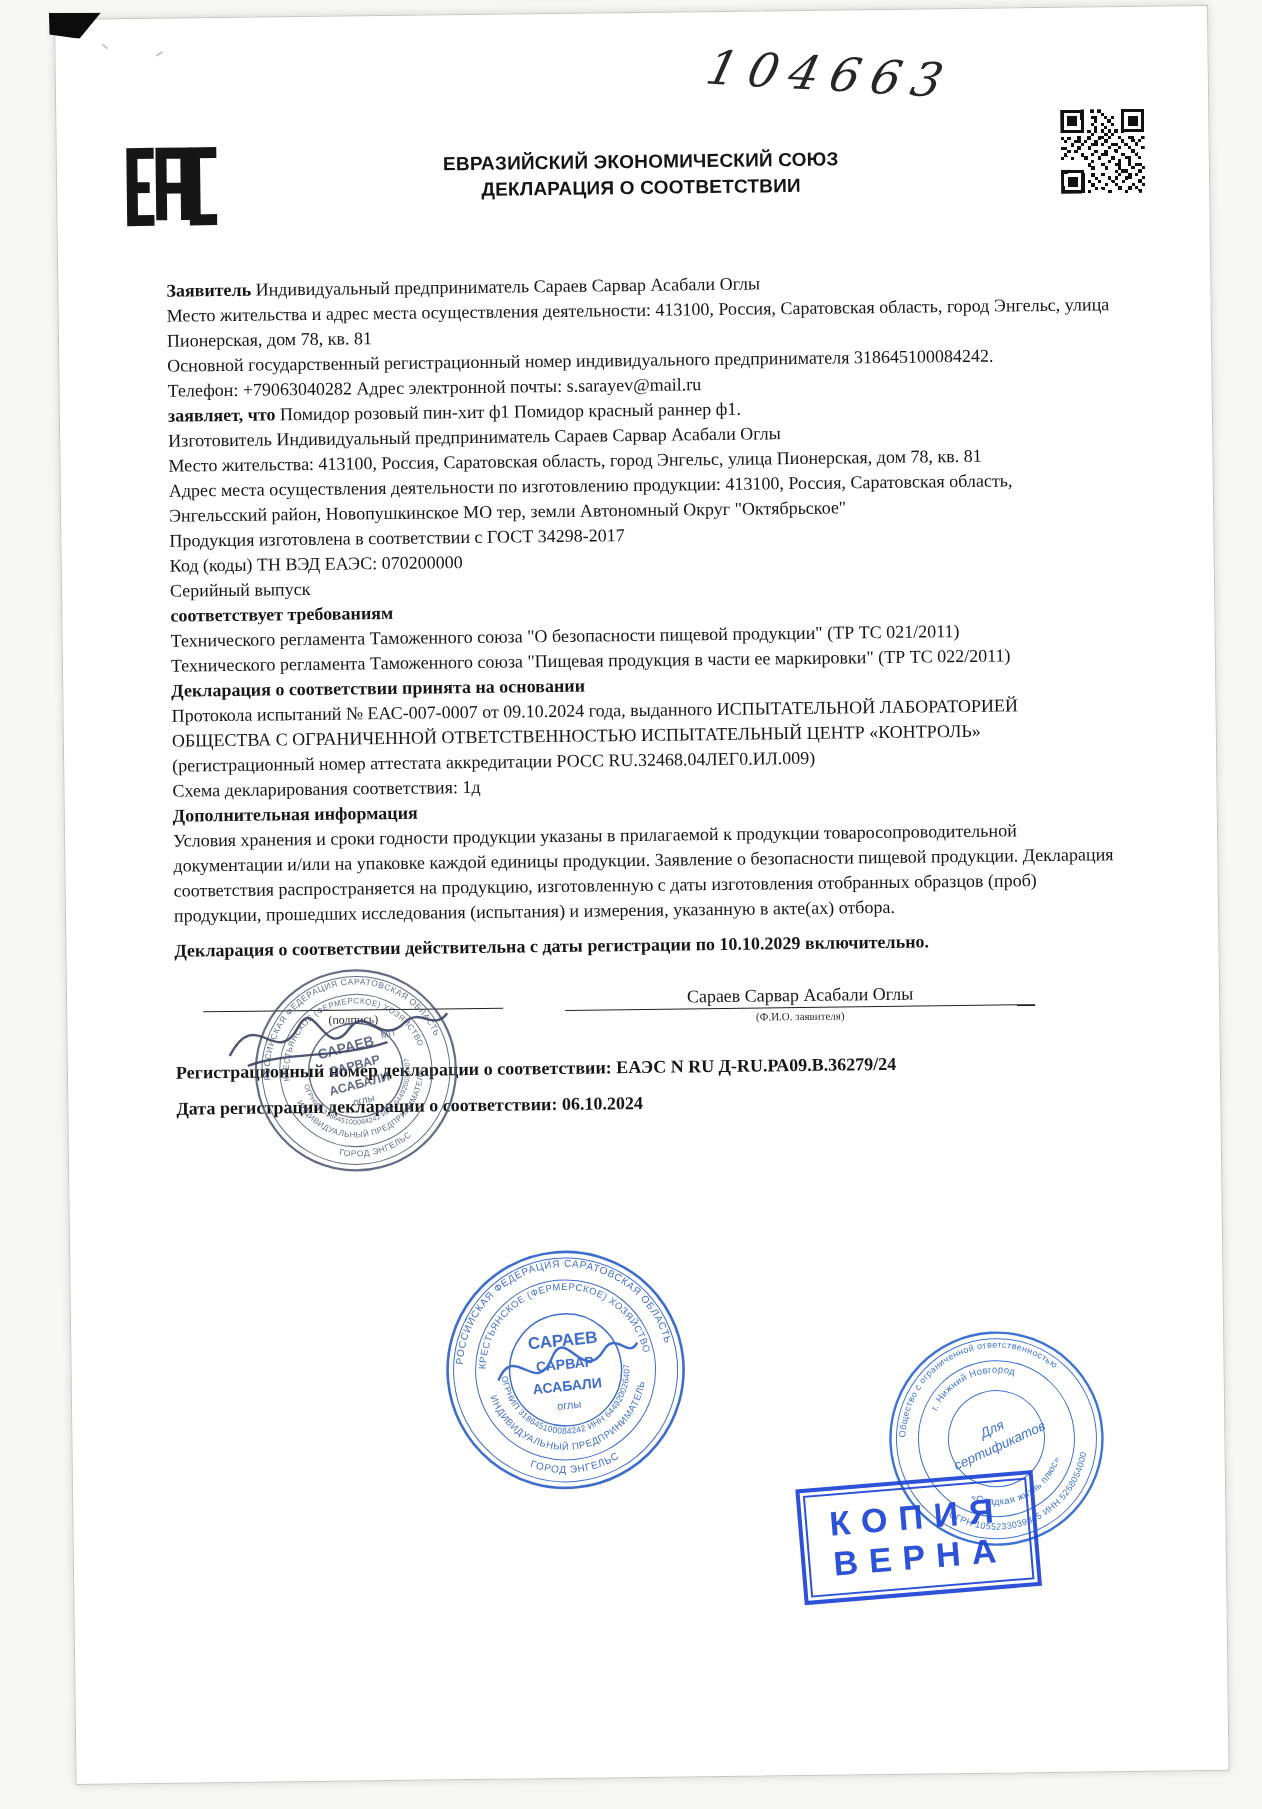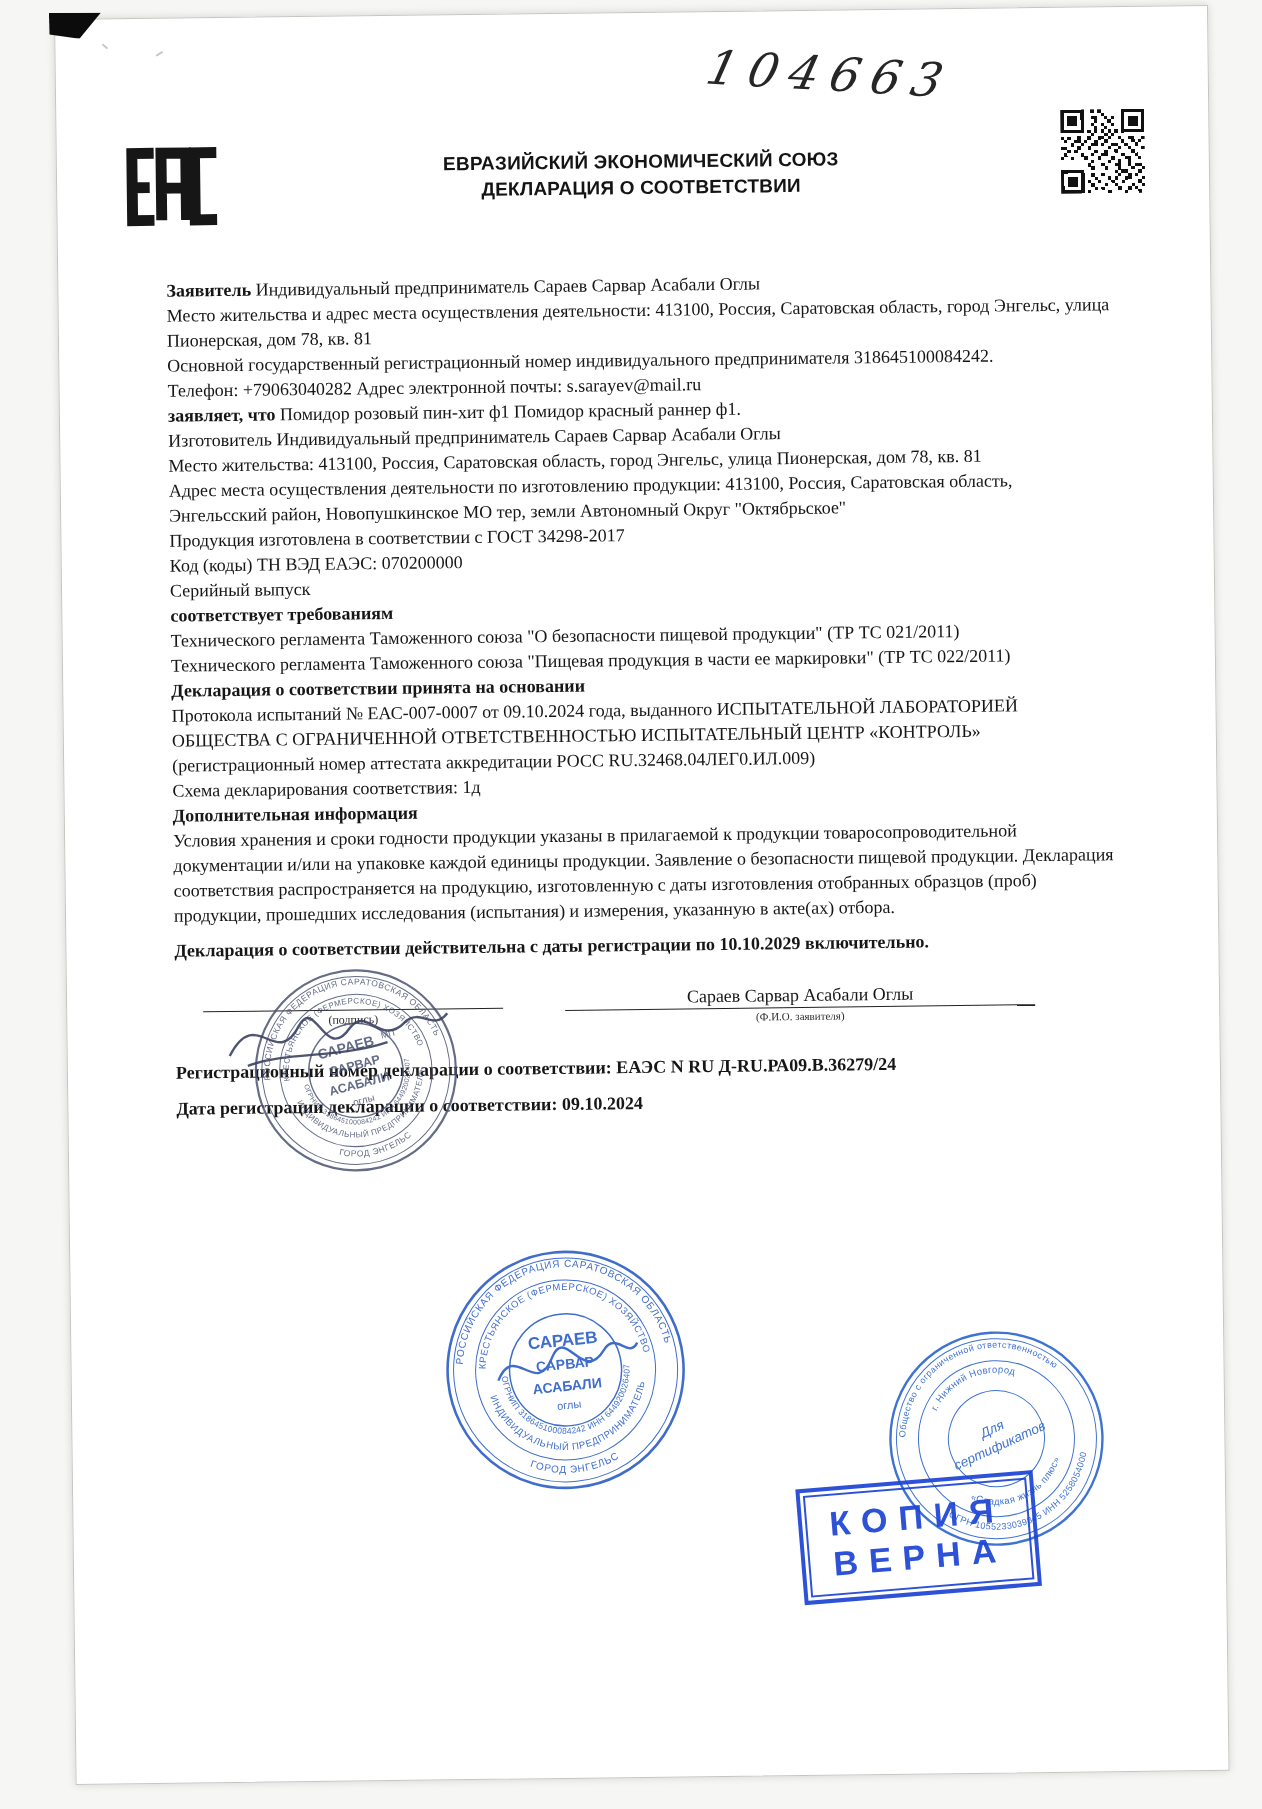--- a/index.html
+++ b/index.html
@@ -173,21 +173,21 @@
     </div>
   </div>
 
   <div class="reg">
     <div>
       <span>Регистрационный номер декларации о соответствии:</span>
       <span>ЕАЭС N RU Д-RU.РА09.В.36279/24</span>
     </div>
     <div>
       <span>Дата регистрации декларации о соответствии:</span>
-      <span>09.10.2024</span>
+      <span>06.10.2024</span>
     </div>
   </div>
 
   <div class="stamp stampA">
     <svg viewBox="0 0 216 216">
       <defs>
         <path id="a1t" d="M22,108 A86,86 0 1 1 194,108"></path>
         <path id="a1b" d="M22,108 A86,86 0 1 0 194,108"></path>
         <path id="a2t" d="M41,108 A67,67 0 1 1 175,108"></path>
         <path id="a2b" d="M41,108 A67,67 0 1 0 175,108"></path>

